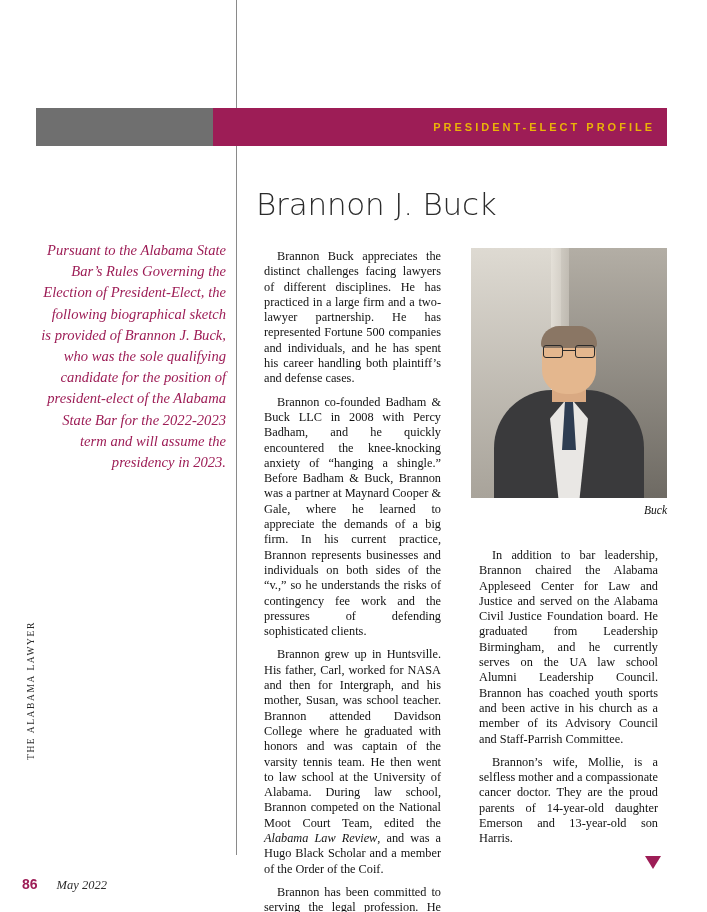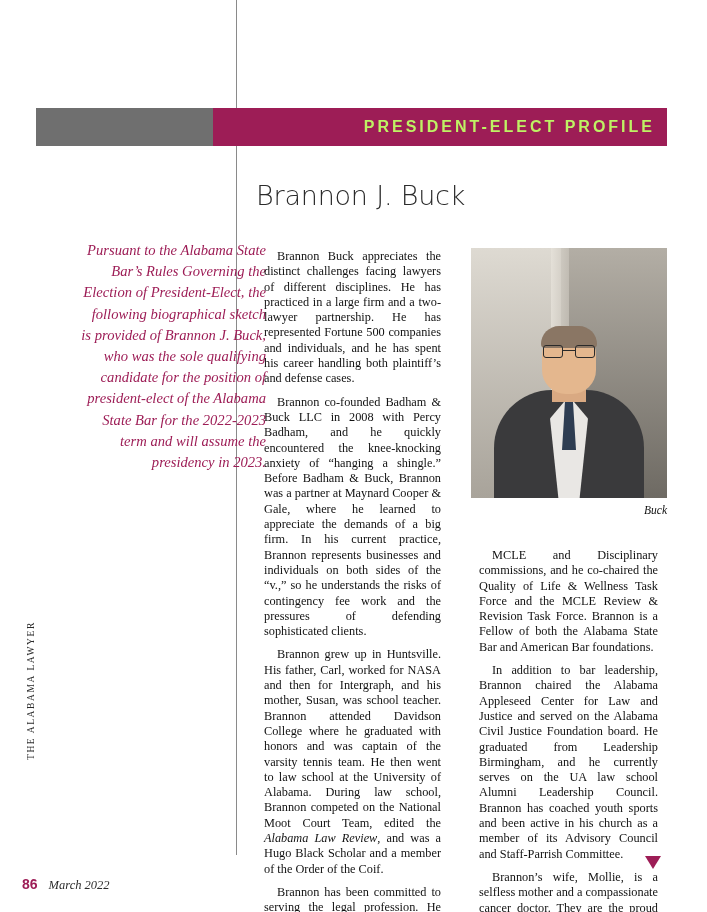--- a/index.html
+++ b/index.html
@@ -47,52 +47,51 @@
     flex: 1;
     height: 38px;
     background: #9d1d56;
     display: flex;
     align-items: center;
     justify-content: flex-end;
     padding-right: 12px;
     box-sizing: border-box;
   }
   .header-title {
-    color: #bef264;
-    font-size: 16px;
+    color: #eab308;
+    font-size: 11px;
     font-weight: bold;
     letter-spacing: 3.0px;
     font-family: "Liberation Sans", sans-serif;
     white-space: nowrap;
     margin-left: 40px;
   }
   
   .article-title {
     position: absolute;
     left: 256px;
-    top: 180px;
+    top: 186px;
     font-family: "DejaVu Sans", sans-serif;
-    font-size: 27px;
+    font-size: 31px;
     font-weight: 300;
     color: #2b2b2b;
     letter-spacing: -0.2px;
   }
   
   .pullquote {
     position: absolute;
     left: 40px;
     top: 240px;
     width: 186px;
     text-align: right;
     font-family: "Liberation Serif", serif;
     font-style: italic;
     font-size: 14.6px;
     line-height: 21.2px;
     color: #9d1d56;
-    margin-left: 40px;
   }
   
   .vertical-head {
     position: absolute;
     left: 26px;
     top: 760px;
     transform: rotate(-90deg);
     transform-origin: left top;
     font-family: "Liberation Serif", serif;
     font-size: 9.5px;
@@ -100,21 +99,21 @@
     color: #2b2b2b;
     white-space: nowrap;
   }
   
   .footer {
     position: absolute;
     left: 22px;
     top: 876px;
     display: flex;
     align-items: baseline;
-    gap: 11px;
+    gap: 19px;
   }
   .footer-page {
     font-family: "Liberation Sans", sans-serif;
     font-size: 14px;
     font-weight: bold;
     color: #9d1d56;
   }
   .footer-date {
     font-family: "Liberation Serif", serif;
     font-style: italic;
@@ -343,27 +342,26 @@
           <div class="bridge"></div>
           <div class="lens r"></div>
         </div>
       </div>
     </div>
   </div>
 
   <div class="caption">Buck</div>
 
   <div class="col col-right">
-    <p class="first">MCLE and Disciplinary commissions, and he co-chaired the Quality of Life &amp; Wellness Task Force and the MCLE Review &amp; Revision Task Force. Brannon is a Fellow of both the Alabama State Bar and American Bar foundations.</p>
     <p>In addition to bar leadership, Brannon chaired the Alabama Appleseed Center for Law and Justice and served on the Alabama Civil Justice Foundation board. He graduated from Leadership Birmingham, and he currently serves on the UA law school Alumni Leadership Council. Brannon has coached youth sports and been active in his church as a member of its Advisory Council and Staff-Parrish Committee.</p>
     <p>Brannon’s wife, Mollie, is a selfless mother and a compassionate cancer doctor. They are the proud parents of 14-year-old daughter Emerson and 13-year-old son Harris.</p>
   </div>
 
   <div class="end-mark"></div>
 
   <div class="vertical-head">THE ALABAMA LAWYER</div>
 
   <div class="footer">
     <span class="footer-page">86</span>
-    <span class="footer-date">March 2022</span>
+    <span class="footer-date">May 2022</span>
   </div>
 
 </div>
 
 </body></html>

